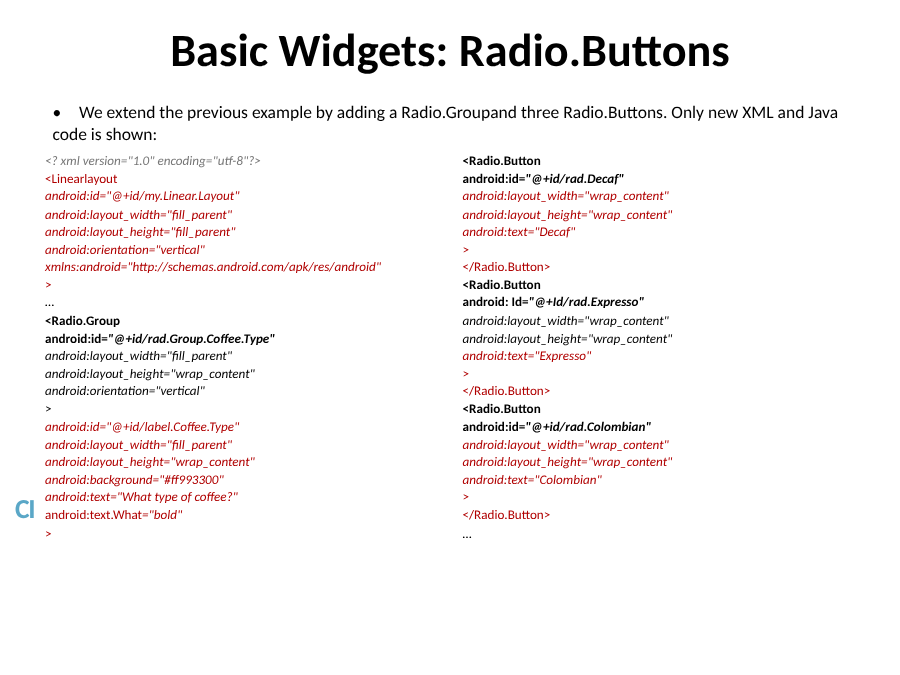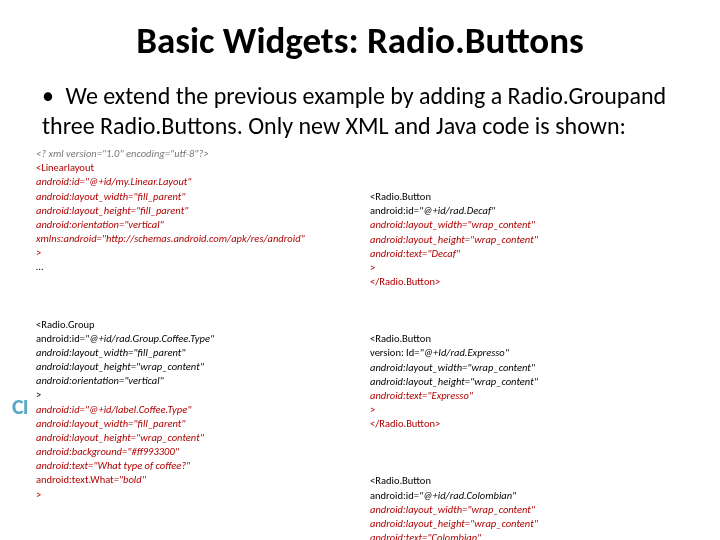--- a/index.html
+++ b/index.html
@@ -19,21 +19,21 @@
     padding: 10px 30px 20px 30px;
   }
   .title {
     font-size: 37px;
     font-weight: 700;
     color: #000;
     text-align: center;
     margin: 8px 0 18px 0;
   }
   .bullet {
-    font-size: 24px;
+    font-size: 14px;
     color: #000;
     margin: 0 0 6px 12px;
     line-height: 1.25;
   }
   .bullet .dot {
     display: inline-block;
     width: 18px;
   }
   .code-area {
     display: flex;
@@ -43,21 +43,21 @@
   .col {
     flex: 1;
     font-size: 10.5px;
     line-height: 1.35;
     font-family: Calibri, Arial, sans-serif;
   }
   .gray-it { color: #777; font-style: italic; }
   .red { color: #b00000; }
   .red-it { color: #b00000; font-style: italic; }
   .black { color: #000; }
-  .black-b { color: #000; font-weight: 400; margin-top: 43px; }
+  .black-b { color: #000; font-weight: 700; }
   .blk-it { color:#000; font-style: italic; }
   .logo {
     position: absolute;
     left: 12px;
     bottom: 12px;
     color: #5aa7c7;
     font-weight: 700;
     font-size: 22px;
     letter-spacing: -1px;
   }
@@ -100,21 +100,21 @@
 
     <div class="col">
       <div class="black-b">&lt;Radio.Button</div>
       <div><span class="black-b">android:id=</span><span class="black-b" style="font-style:italic">"@+id/rad.Decaf"</span></div>
       <div class="red-it">android:layout_width="wrap_content"</div>
       <div class="red-it">android:layout_height="wrap_content"</div>
       <div class="red-it">android:text="Decaf"</div>
       <div class="red">&gt;</div>
       <div class="red">&lt;/Radio.Button&gt;</div>
       <div class="black-b">&lt;Radio.Button</div>
-      <div><span class="black-b">version: Id=</span><span class="black-b" style="font-style:italic">"@+Id/rad.Expresso"</span></div>
+      <div><span class="black-b">android: Id=</span><span class="black-b" style="font-style:italic">"@+Id/rad.Expresso"</span></div>
       <div class="blk-it">android:layout_width="wrap_content"</div>
       <div class="blk-it">android:layout_height="wrap_content"</div>
       <div class="red-it">android:text="Expresso"</div>
       <div class="red">&gt;</div>
       <div class="red">&lt;/Radio.Button&gt;</div>
       <div class="black-b">&lt;Radio.Button</div>
       <div><span class="black-b">android:id=</span><span class="black-b" style="font-style:italic">"@+id/rad.Colombian"</span></div>
       <div class="red-it">android:layout_width="wrap_content"</div>
       <div class="red-it">android:layout_height="wrap_content"</div>
       <div class="red-it">android:text="Colombian"</div>

